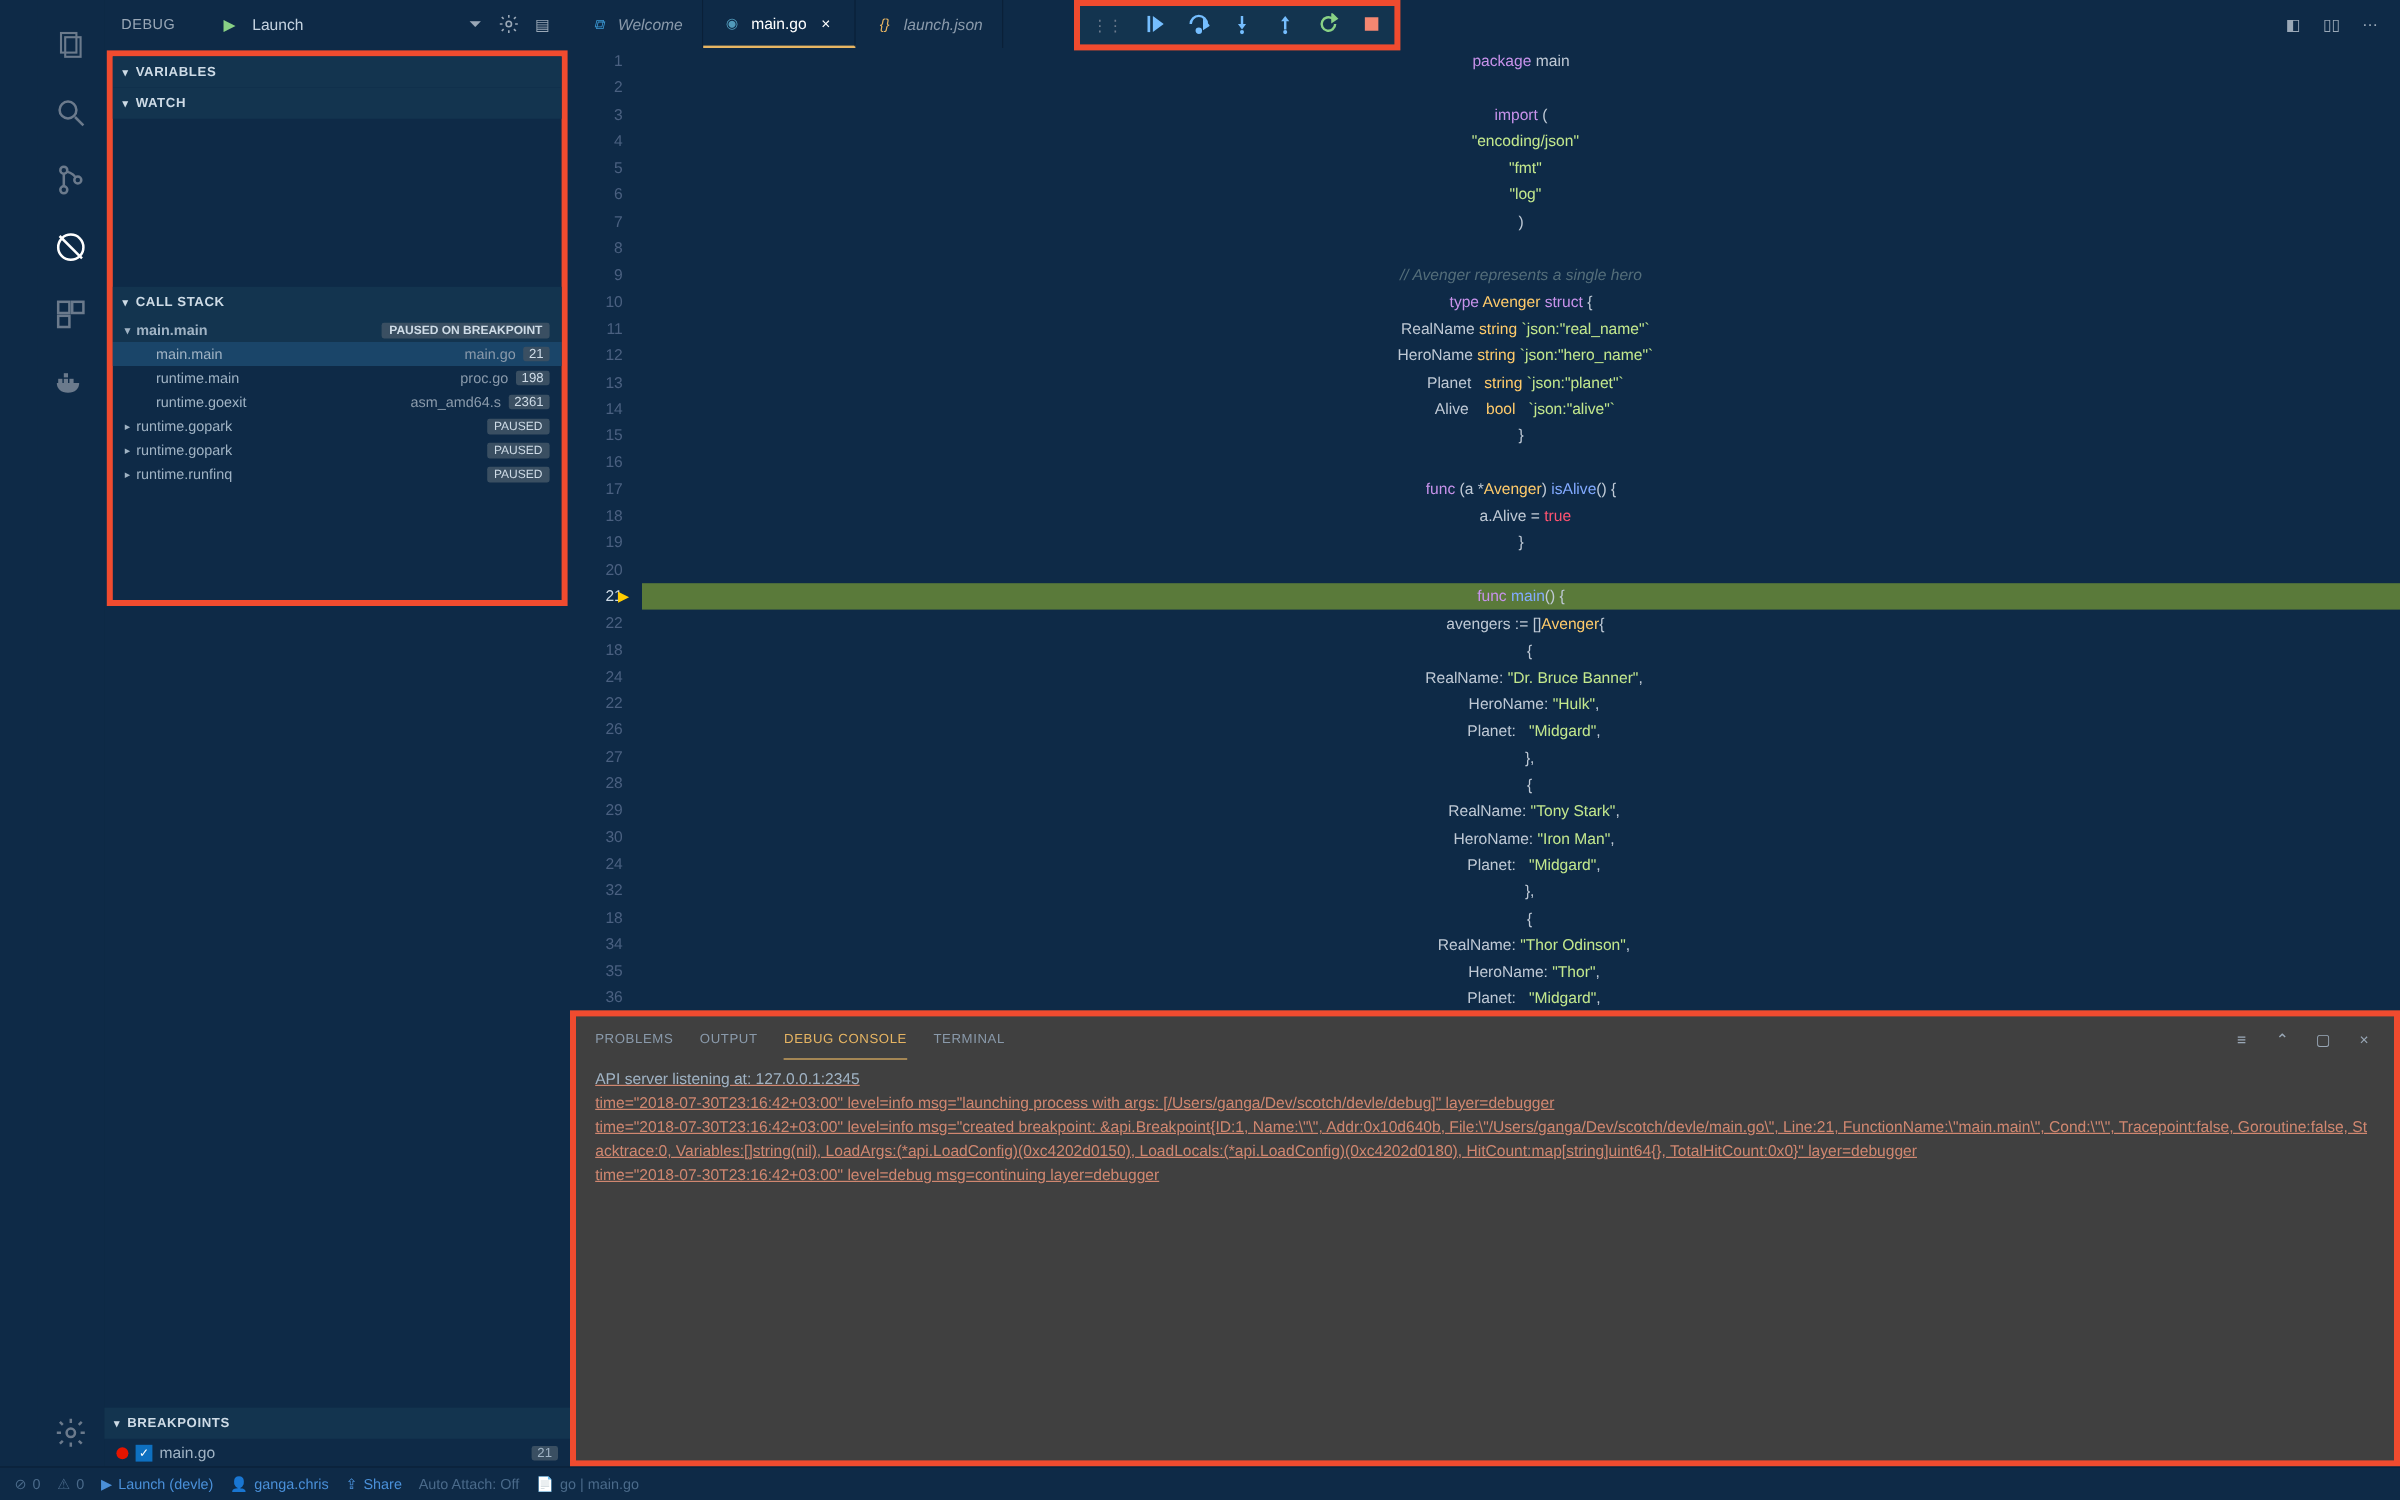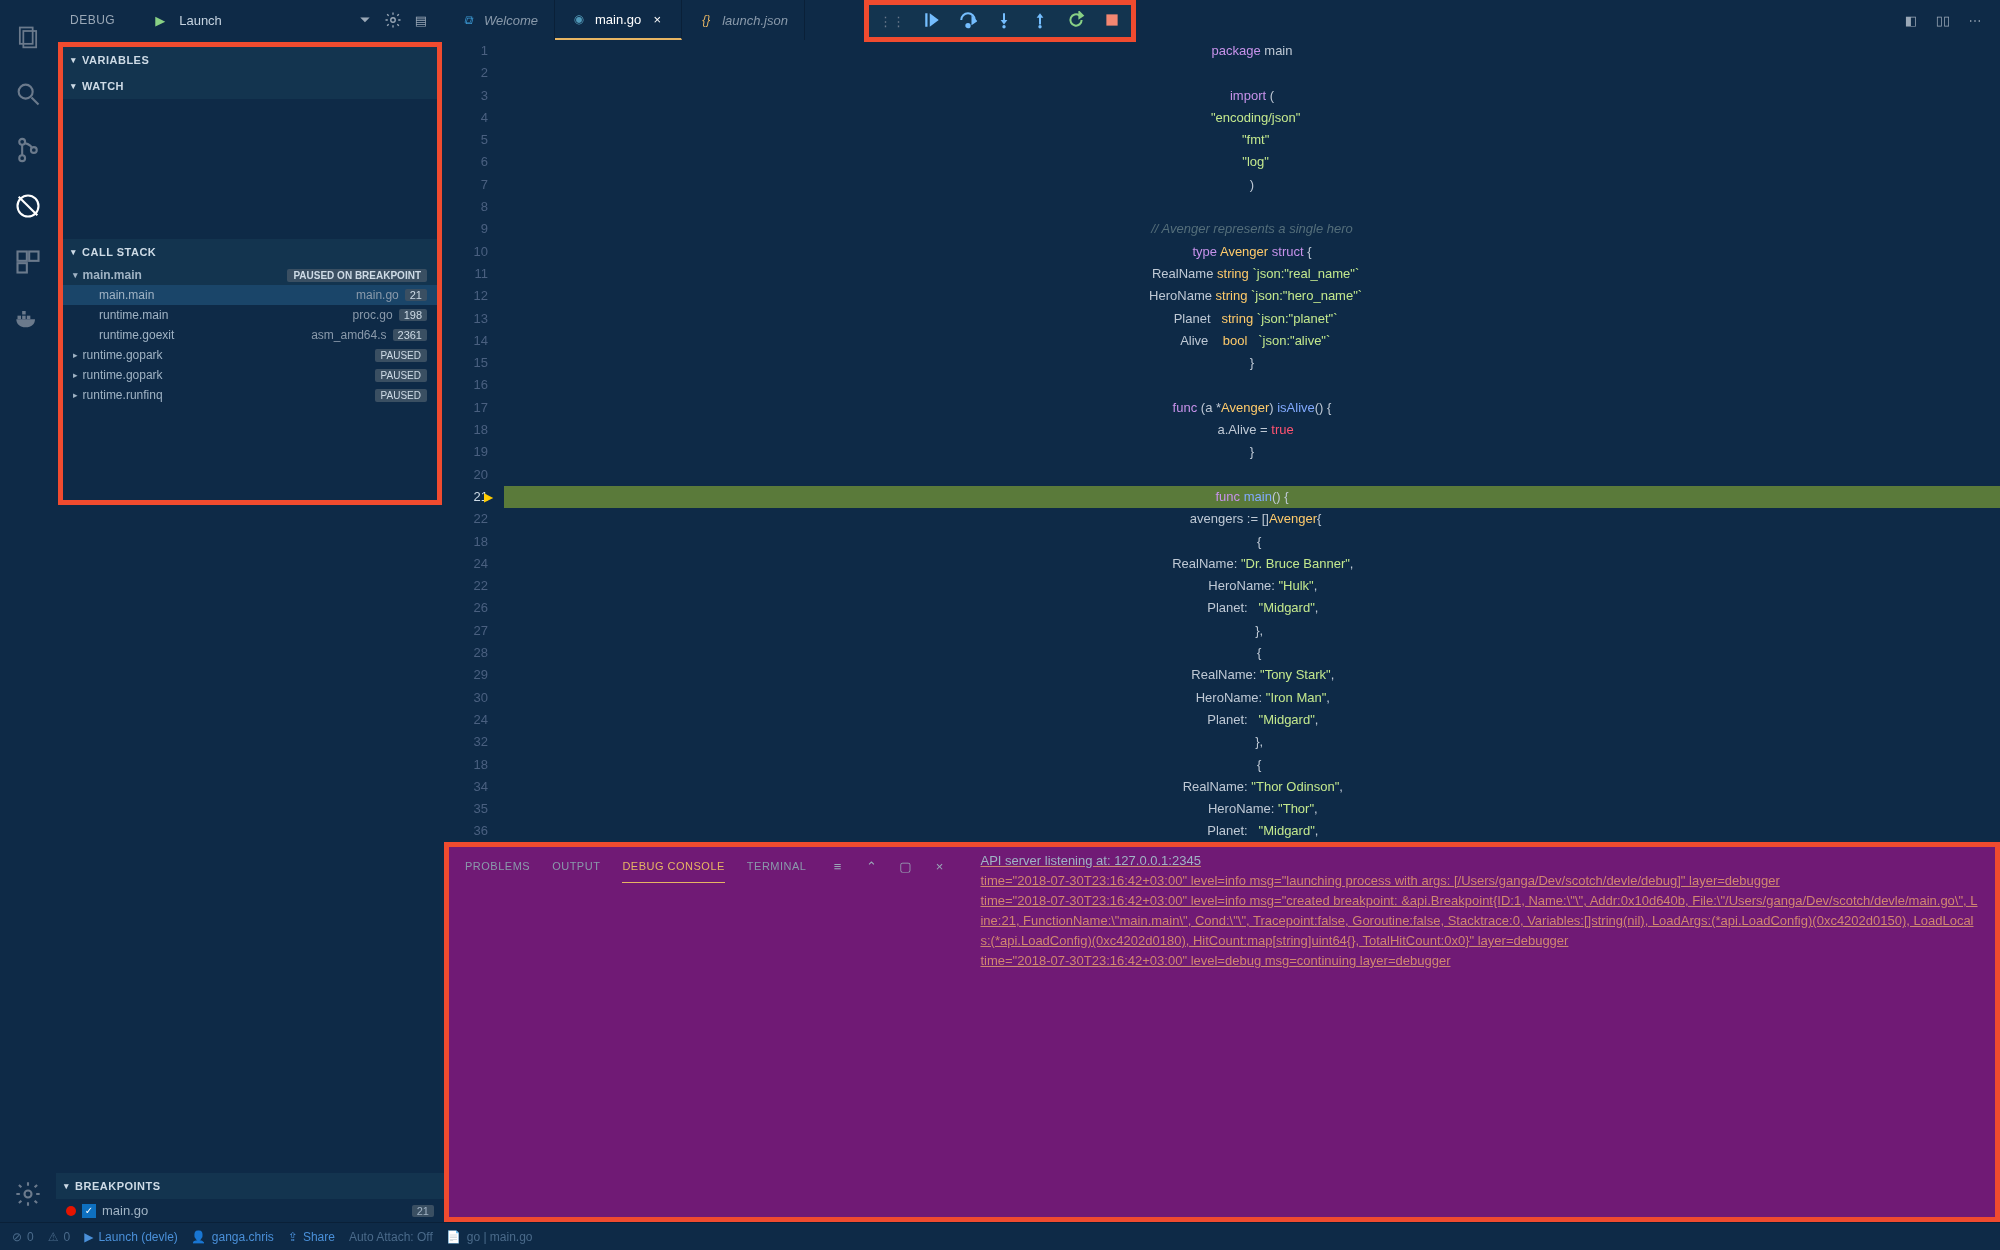--- a/index.html
+++ b/index.html
@@ -1,17 +1,17 @@
 <!DOCTYPE html>
 <html><head>
 <meta charset="utf-8">
 <style>
 * { margin: 0; padding: 0; box-sizing: border-box; font-family: -apple-system, BlinkMacSystemFont, "Segoe UI", sans-serif; }
 body { background: #0e2a47; color: #a0b3c4; font-size: 13px; overflow: hidden; width: 2000px; height: 1250px; display: flex; flex-direction: column; }
-.main-area { flex: 1; display: flex; overflow: hidden; }
+.main-area { flex: 1; display: flex; overflow: hidden; margin-left: 31px; }
 .activity-bar { width: 56px; background: #0e2a47; display: flex; flex-direction: column; align-items: center; padding-top: 10px; }
 .activity-icon { width: 56px; height: 56px; display: flex; align-items: center; justify-content: center; color: #6b7a8c; cursor: pointer; }
 .activity-icon.active { color: #fff; }
 .activity-spacer { flex: 1; }
 .sidebar { width: 388px; background: #0e2a47; display: flex; flex-direction: column; }
 .debug-header { height: 40px; display: flex; align-items: center; padding: 0 14px; gap: 10px; }
 .debug-label { font-size: 12px; color: #9aa8b7; letter-spacing: 0.5px; }
 .run-btn { color: #89d185; margin-left: 30px; }
 .config-name { color: #c5d3e0; margin-left: 4px; flex: 1; }
 .hdr-icon { color: #9aa8b7; width: 18px; height: 18px; display: inline-flex; align-items: center; justify-content: center; cursor: pointer; }
@@ -58,21 +58,21 @@
 .code .line { height: 22.3px; text-align: center; }
 .code .hl-line { background: #5a7a3a; width: 100%; display: inline-block; }
 .kw { color: #c792ea; }
 .str { color: #c3e88d; }
 .typ { color: #ffcb6b; }
 .fn { color: #82aaff; }
 .com { color: #546e7a; font-style: italic; }
 .bool { color: #ff5370; }
 .pln { color: #bfc9d5; }
 .arrow { position: absolute; left: -20px; color: #ffcc00; font-size: 12px; }
-.panel { border: 5px solid #f04b2f; background: #701a75; display: flex; flex-direction: row; }
+.panel { border: 5px solid #f04b2f; background: #404040; display: flex; flex-direction: column; }
 .panel-tabs { display: flex; align-items: center; height: 38px; padding: 0 16px; gap: 22px; }
 .panel-tab { font-size: 11px; letter-spacing: 0.5px; color: #8a9aab; cursor: pointer; padding: 10px 0; }
 .panel-tab.active { color: #e7b563; border-bottom: 1px solid #e7b563; }
 .panel-actions { margin-left: auto; display: flex; gap: 16px; }
 .panel-body { flex: 1; padding: 4px 16px; font-family: "SF Mono", Menlo, Consolas, monospace; font-size: 13px; line-height: 20px; color: #d08770; overflow: auto; text-decoration: underline; }
 .panel-body .srv { color: #a0b3c4; }
 .statusbar { height: 28px; background: #0e2a47; display: flex; align-items: center; padding: 0 12px; gap: 14px; color: #4a6a8a; font-size: 12px; border-top: 1px solid #0a2038; }
 .sb-item { display: flex; align-items: center; gap: 5px; cursor: pointer; }
 .sb-spacer { flex: 1; }
 .sb-blue { color: #4a90d9; }

